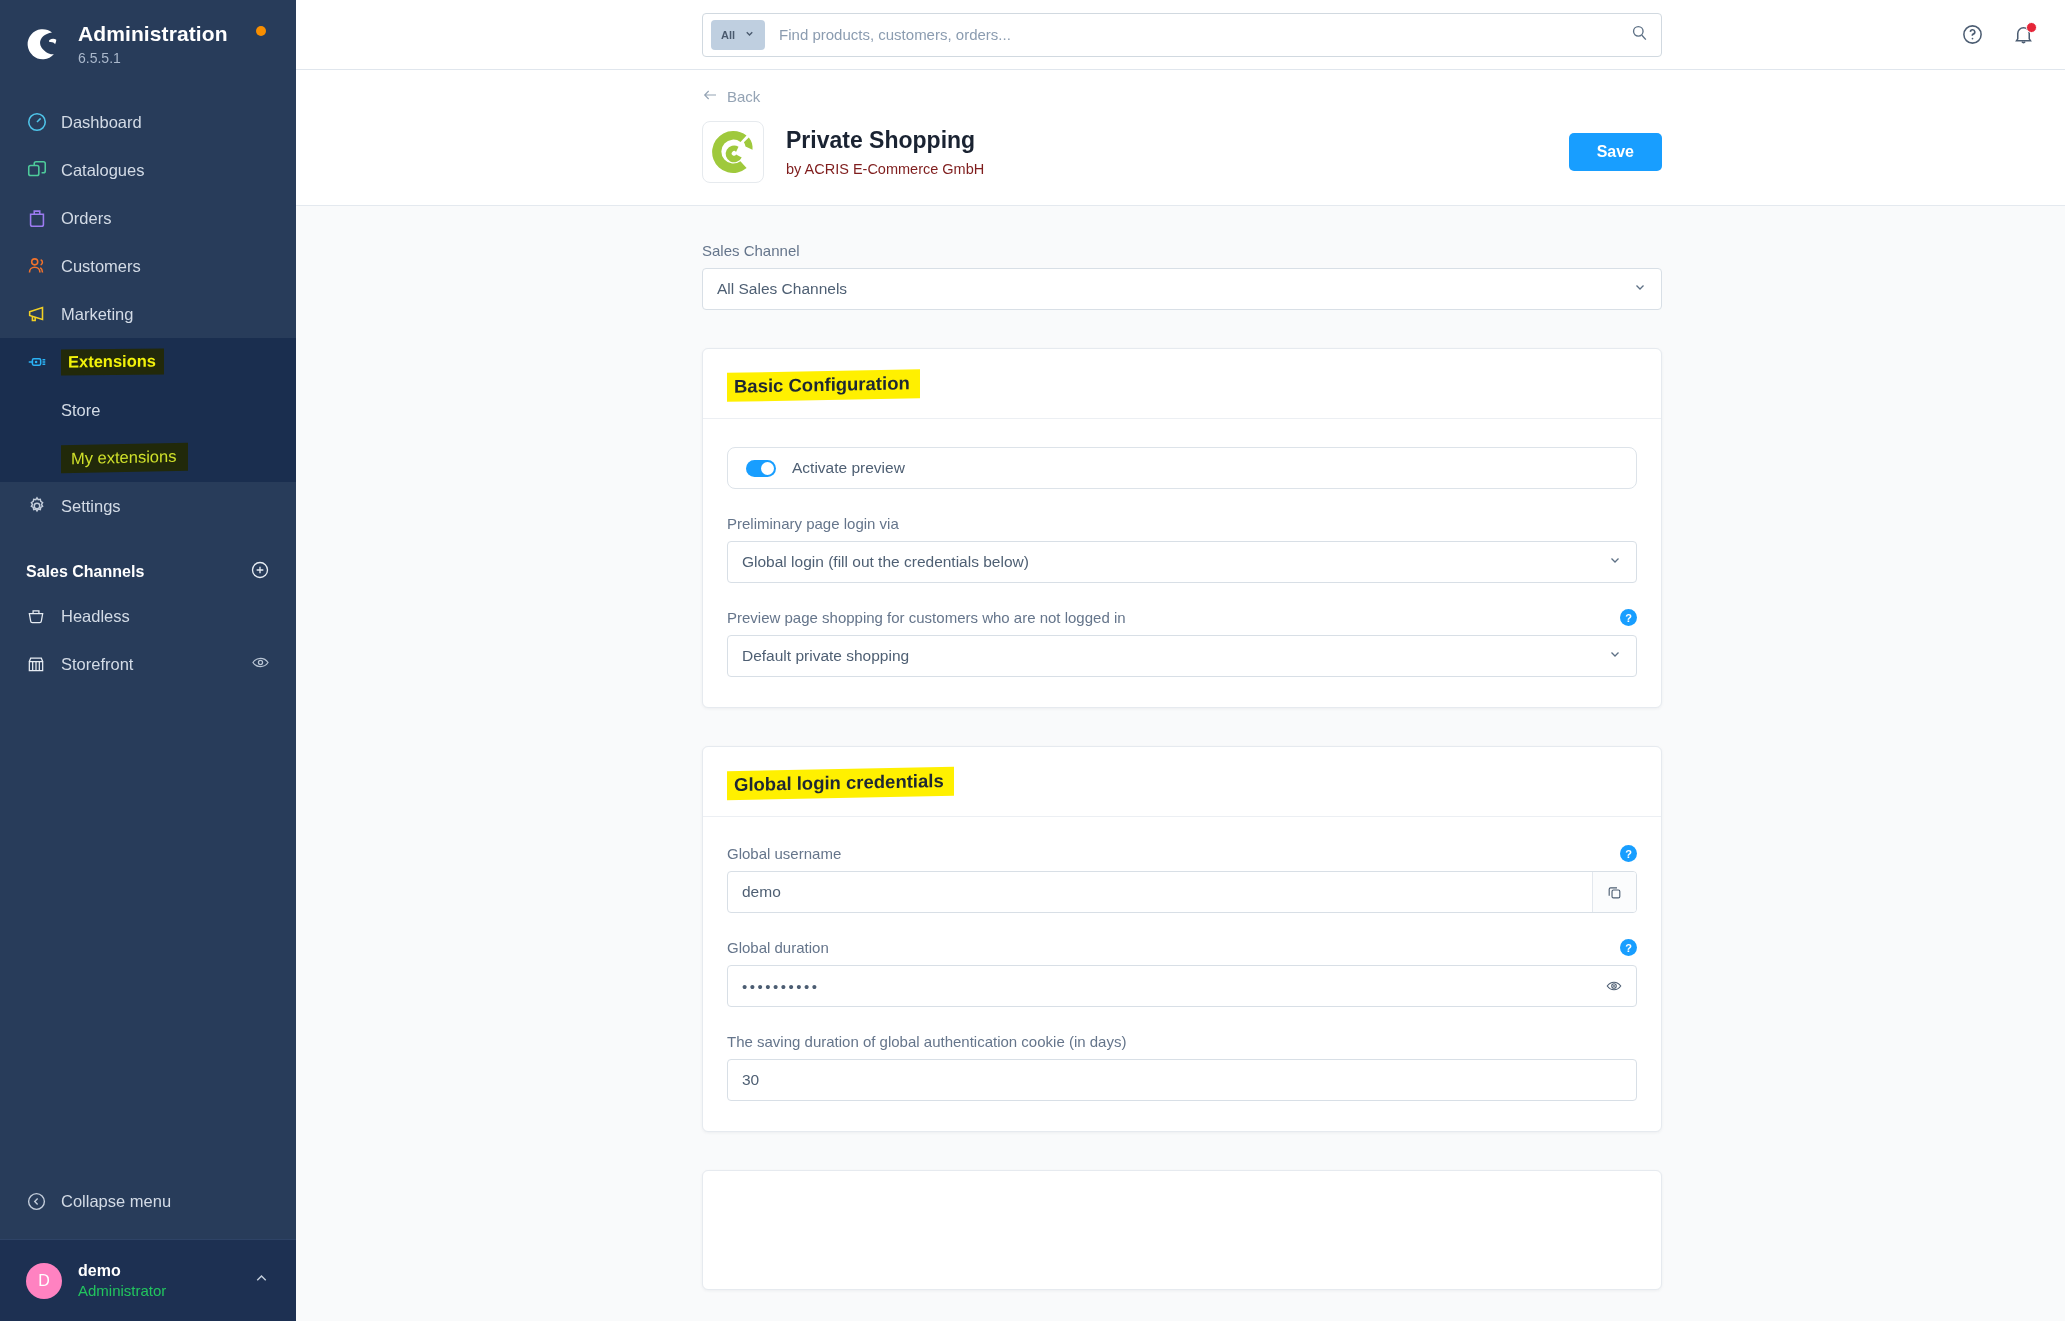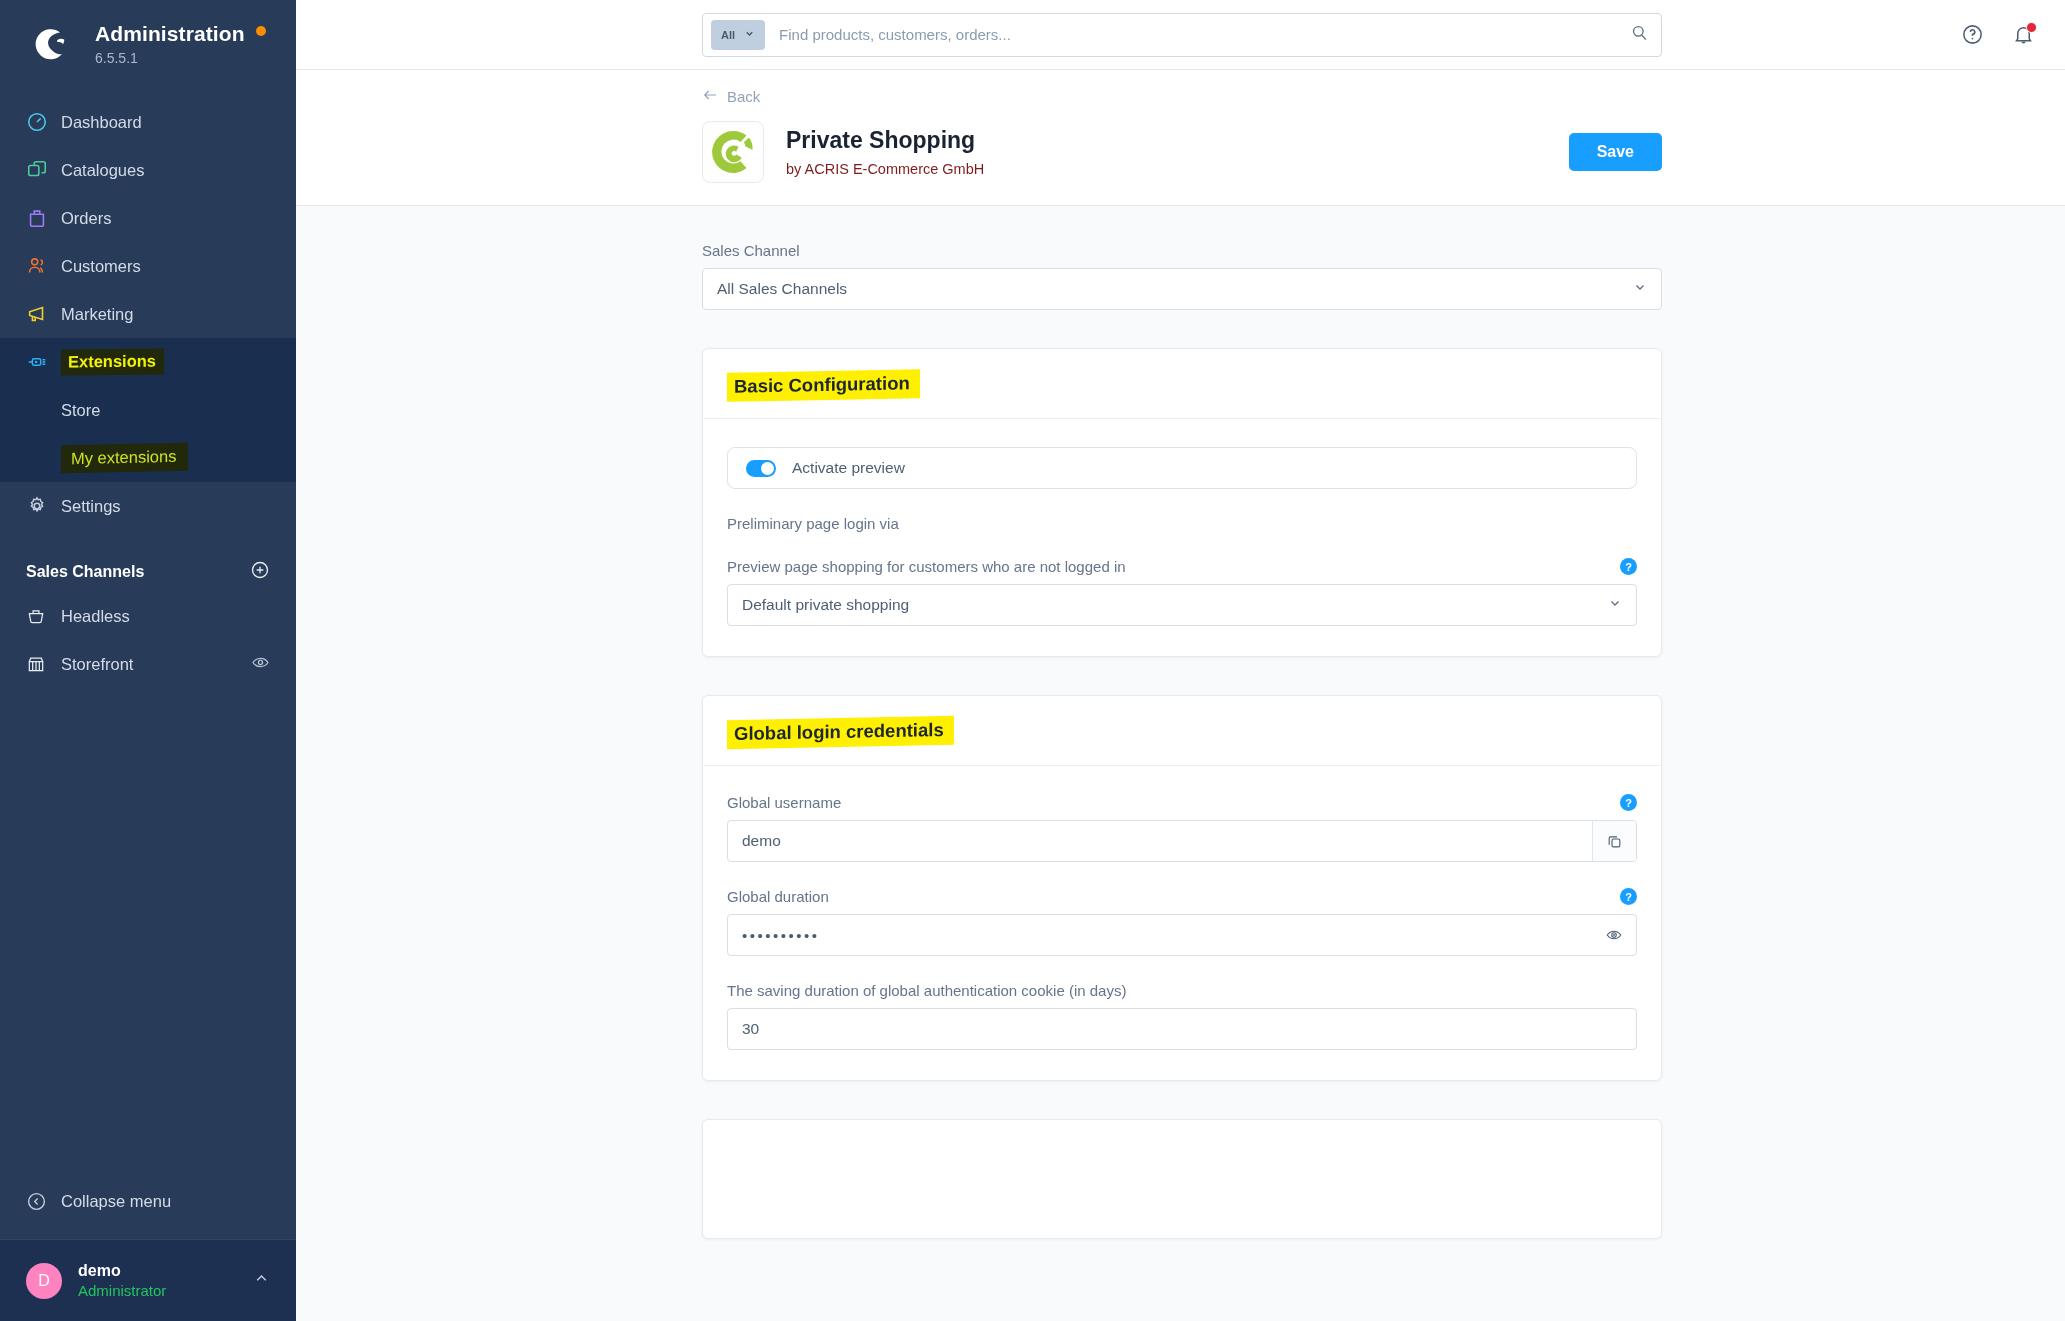--- a/index.html
+++ b/index.html
@@ -11,21 +11,21 @@
   }
   body { display: flex; }
 
   
   .sidebar {
     width: 296px; height: 1321px; flex: 0 0 296px;
     background: #283c5a;
     display: flex; flex-direction: column;
     position: relative; color: #cbd5e1;
   }
-  .sb-brand { display: flex; align-items: center; padding: 22px 22px 10px 28px; position: relative; gap: 9px; }
+  .sb-brand { display: flex; align-items: center; padding: 22px 22px 10px 20px; position: relative; }
   .sb-logo { width: 44px; height: 44px; flex: 0 0 44px; margin-right: 14px;
              display: flex; align-items: center; justify-content: center; }
   .sb-brand-text { display: flex; flex-direction: column; justify-content: center; }
   .sb-title { font-size: 21px; font-weight: bold; color: #fff; letter-spacing: .1px; line-height: 1.15; }
   .sb-version { font-size: 14px; color: #aab8cc; margin-top: 3px; }
   .sb-dot { width: 10px; height: 10px; border-radius: 50%; background: #f88e00;
             position: absolute; right: 30px; top: 26px; }
 
   .sb-nav { margin-top: 22px; }
   .sb-item { display: flex; align-items: center; height: 48px; padding-left: 26px; cursor: pointer; }
@@ -421,20 +421,28 @@
             <span class="toggle">
               <span class="toggle-knob"></span>
             </span>
             <span class="toggle-label">Activate preview</span>
           </div>
 
           <div class="fgroup">
             <div class="label-row">
               <span class="field-label" style="margin-bottom:0">Preliminary page login via</span>
             </div>
+            <div class="select">
+              <span class="select-value">Global login (fill out the credentials below)</span>
+              <span class="select-caret">
+                <svg width="14" height="14" viewBox="0 0 24 24" fill="none" stroke="#5d7085" stroke-width="2.2">
+                    <path d="M6 9.5 12 15.5 18 9.5"></path>
+                  </svg>
+              </span>
+            </div>
           </div>
 
           <div class="fgroup">
             <div class="label-row">
               <span class="field-label" style="margin-bottom:0">Preview page shopping for customers who are not logged in</span>
               <span class="help-badge">?</span>
             </div>
             <div class="select">
               <span class="select-value">Default private shopping</span>
               <span class="select-caret">

